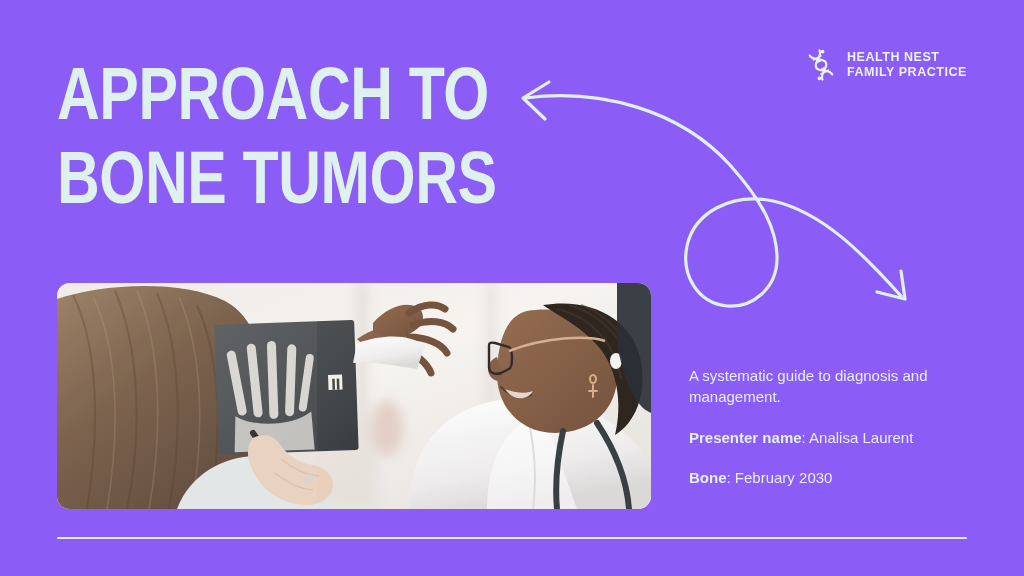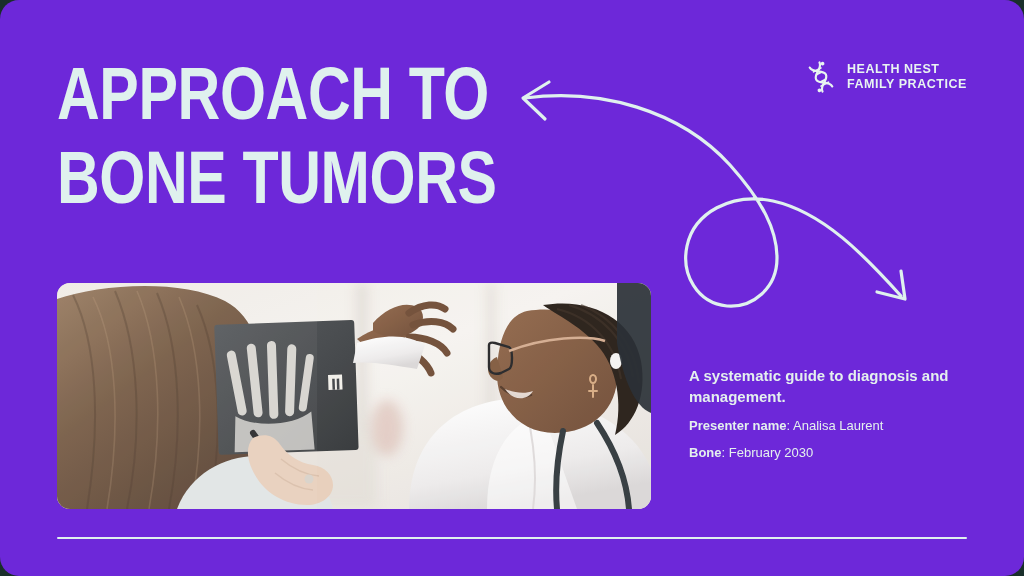--- a/index.html
+++ b/index.html
@@ -4,24 +4,23 @@
 <style>
   html, body {
     margin: 0;
     padding: 0;
     background: #1a2f2b;
   }
   .slide {
     position: relative;
     width: 1024px;
     height: 576px;
-    background: #6d28d9;
+    background: #8b5cf6;
     overflow: hidden;
     font-family: "Liberation Sans", sans-serif;
-    border-radius: 19px;
   }
 
   
   .title-block {
     position: absolute;
     left: 57px;
     top: 58px;
     width: 470px;
   }
   .title-line {
@@ -36,21 +35,21 @@
     transform: scaleX(0.80);
     transform-origin: left center;
     white-space: nowrap;
   }
   .title-line.l2 { margin-top: 12px; }
 
   
   .logo {
     position: absolute;
     right: 57px;
-    top: 60px;
+    top: 48px;
     display: flex;
     align-items: center;
     gap: 9px;
   }
   .logo-mark { width: 34px; height: 34px; flex: 0 0 auto; display: block; }
   .logo-text {
     color: #e8f4f1;
     font-family: "Liberation Sans Narrow", "Liberation Sans", sans-serif;
     font-weight: 700;
     font-size: 12.5px;
@@ -87,27 +86,27 @@
   .info-block {
     position: absolute;
     left: 689px;
     top: 365px;
     width: 285px;
     color: #e4f0ee;
   }
   .info-lede {
     font-size: 15px;
     line-height: 1.42;
-    font-weight: 700;
+    font-weight: 400;
     margin: 0;
   }
   .info-row {
-    font-size: 13px;
+    font-size: 15px;
     line-height: 1.4;
-    margin-top: 9px;
+    margin-top: 19px;
   }
   .info-label { font-weight: 700; }
   .info-value { font-weight: 400; }
 
   
   .bottom-rule {
     position: absolute;
     left: 57px;
     top: 537px;
     width: 910px;

